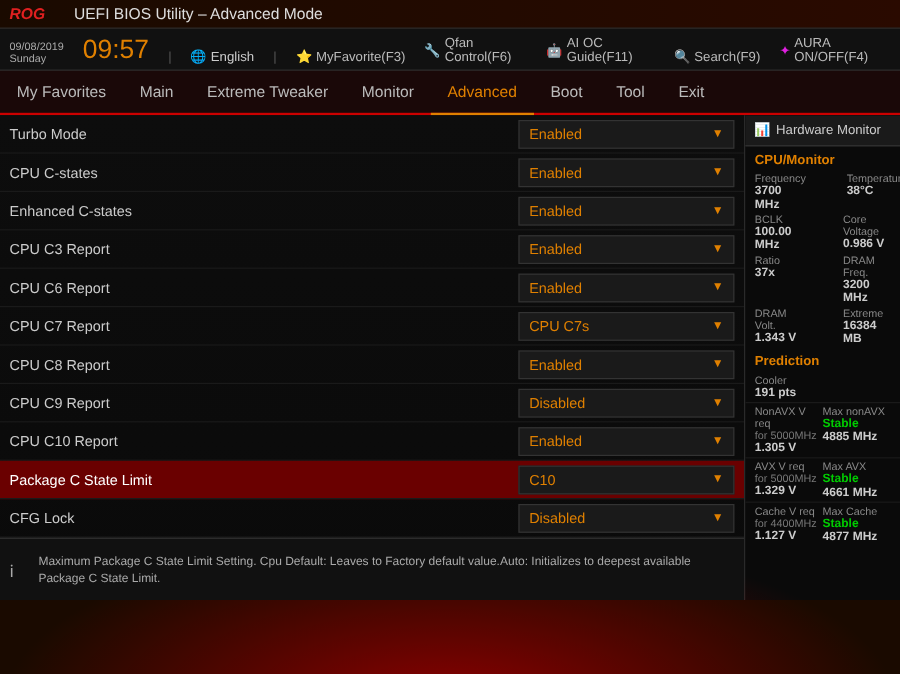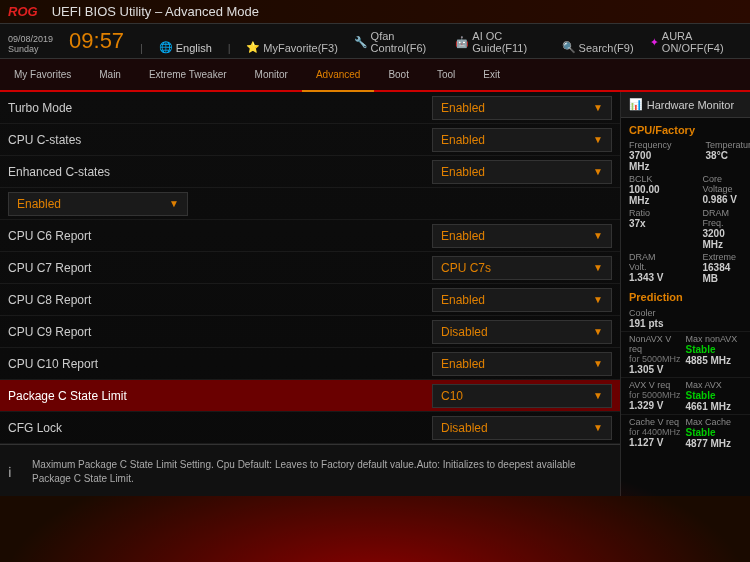--- a/index.html
+++ b/index.html
@@ -27,21 +27,21 @@
       z-index: 0;
     }
 
     
     .title-bar {
       background: linear-gradient(to right, #1a0a00, #2a0a00);
       border-bottom: 1px solid #333;
       padding: 4px 8px;
       display: flex;
       align-items: center;
-      gap: 14px;
+      gap: 24px;
     }
 
     .title-bar .rog-logo {
       color: #e02020;
       font-weight: bold;
       font-size: 13px;
       font-style: italic;
     }
 
     .title-bar .title-text {
@@ -65,21 +65,21 @@
     .info-bar .sep { color: #555; }
     .info-bar .lang { display: flex; align-items: center; gap: 3px; color: #ccc; }
     .info-bar .info-item { display: flex; align-items: center; gap: 3px; cursor: pointer; }
 
     
     .nav-bar {
       background: #1a0808;
       display: flex;
       align-items: stretch;
       border-bottom: 2px solid #c00;
-      font-size: 10px;
+      font-size: 13px;
     }
 
     .nav-item {
       padding: 10px 14px;
       cursor: pointer;
       color: #bbb;
       white-space: nowrap;
       display: flex;
       align-items: center;
     }
@@ -321,20 +321,21 @@
 
       <div class="bios-row">
         <span class="row-label">Enhanced C-states</span>
         <div class="row-value">
           <span>Enabled</span>
           <span class="dropdown-arrow">▼</span>
         </div>
       </div>
 
       <div class="bios-row">
+        <span class="row-label">CPU C3 Report</span>
         <div class="row-value">
           <span>Enabled</span>
           <span class="dropdown-arrow">▼</span>
         </div>
       </div>
 
       <div class="bios-row">
         <span class="row-label">CPU C6 Report</span>
         <div class="row-value">
           <span>Enabled</span>
@@ -398,21 +399,21 @@
     </div>
 
   </div>
 
   <div class="hw-monitor">
     <div class="hw-monitor-title">
       <span>📊</span>
       <span>Hardware Monitor</span>
     </div>
 
-    <div class="hw-section-title">CPU/Factory</div>
+    <div class="hw-section-title">CPU/Monitor</div>
 
     <div class="hw-row">
       <div class="pred-col">
         <div class="hw-label">Frequency</div>
         <div class="hw-value">3700 MHz</div>
       </div>
       <div class="pred-col">
         <div class="hw-label">Temperature</div>
         <div class="hw-value">38°C</div>
       </div>

